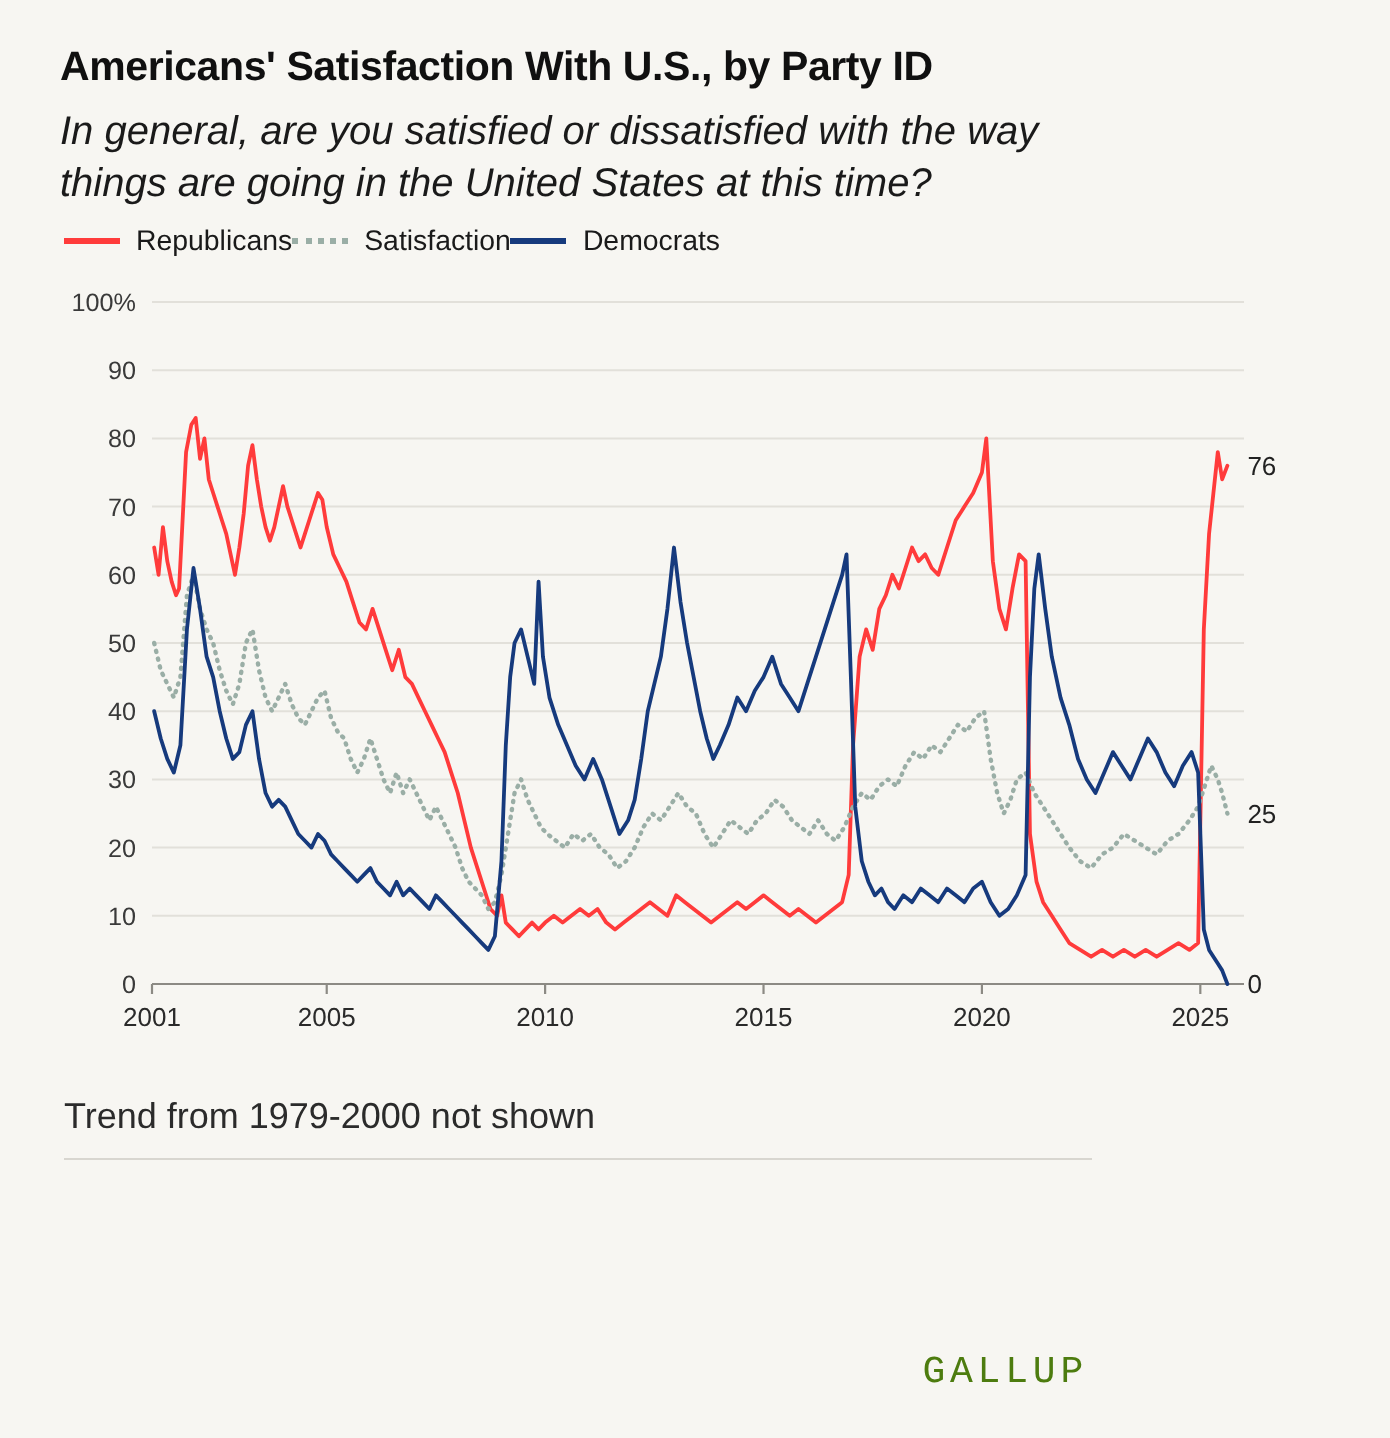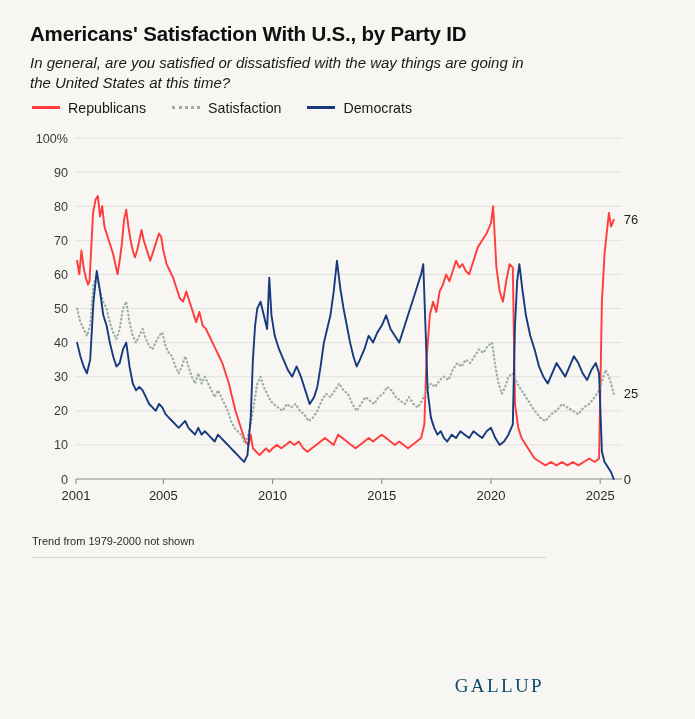--- a/index.html
+++ b/index.html
@@ -24,36 +24,35 @@
   }
   .title {
     font-size: 20.5px;
     font-weight: bold;
     letter-spacing: -0.2px;
     margin: 0 0 7px 0;
     color: #101010;
   }
   .subtitle {
     font-style: italic;
-    font-size: 15px;
+    font-size: 20px;
     line-height: 1.32;
     margin: 0 0 7px 0;
     color: #1a1a1a;
     max-width: 625px;
   }
   .measure {
     font-size: 15.2px;
     font-weight: bold;
     margin: 0 0 14px 0;
     color: #101010;
   }
   .legend {
     display: flex;
     align-items: center;
-    gap: 26px;
     margin: 0 0 10px 2px;
   }
   .legend-item {
     display: flex;
     align-items: center;
     gap: 8px;
     font-size: 14.2px;
     color: #1a1a1a;
   }
   .swatch {
@@ -69,42 +68,42 @@
   }
   .chart-wrap {
     position: relative;
     width: 640px;
     height: 395px;
   }
   svg.chart {
     display: block;
   }
   .footnote {
-    font-size: 11px;
+    font-size: 18px;
     color: #2b2b2b;
     margin: 0;
   }
   .note-divider {
     border: 0;
     border-top: 1px solid #d8d6d0;
     margin: 10px 0 11px 0;
     width: 100%;
   }
   .footnote.small {
     line-height: 1.45;
     max-width: 610px;
   }
   .brand {
     position: absolute;
     right: 28px;
     bottom: 22px;
-    font-family: Liberation Serif, serif;
+    font-family: Liberation Mono, monospace;
     font-size: 19px;
     letter-spacing: 2.4px;
-    color: #0c4a6e;
+    color: #4d7c0f;
   }
   .notes {
     margin-top: 14px;
     padding-left: 2px;
   }
 </style>
 </head>
 <body>
 
 <div class="page">

